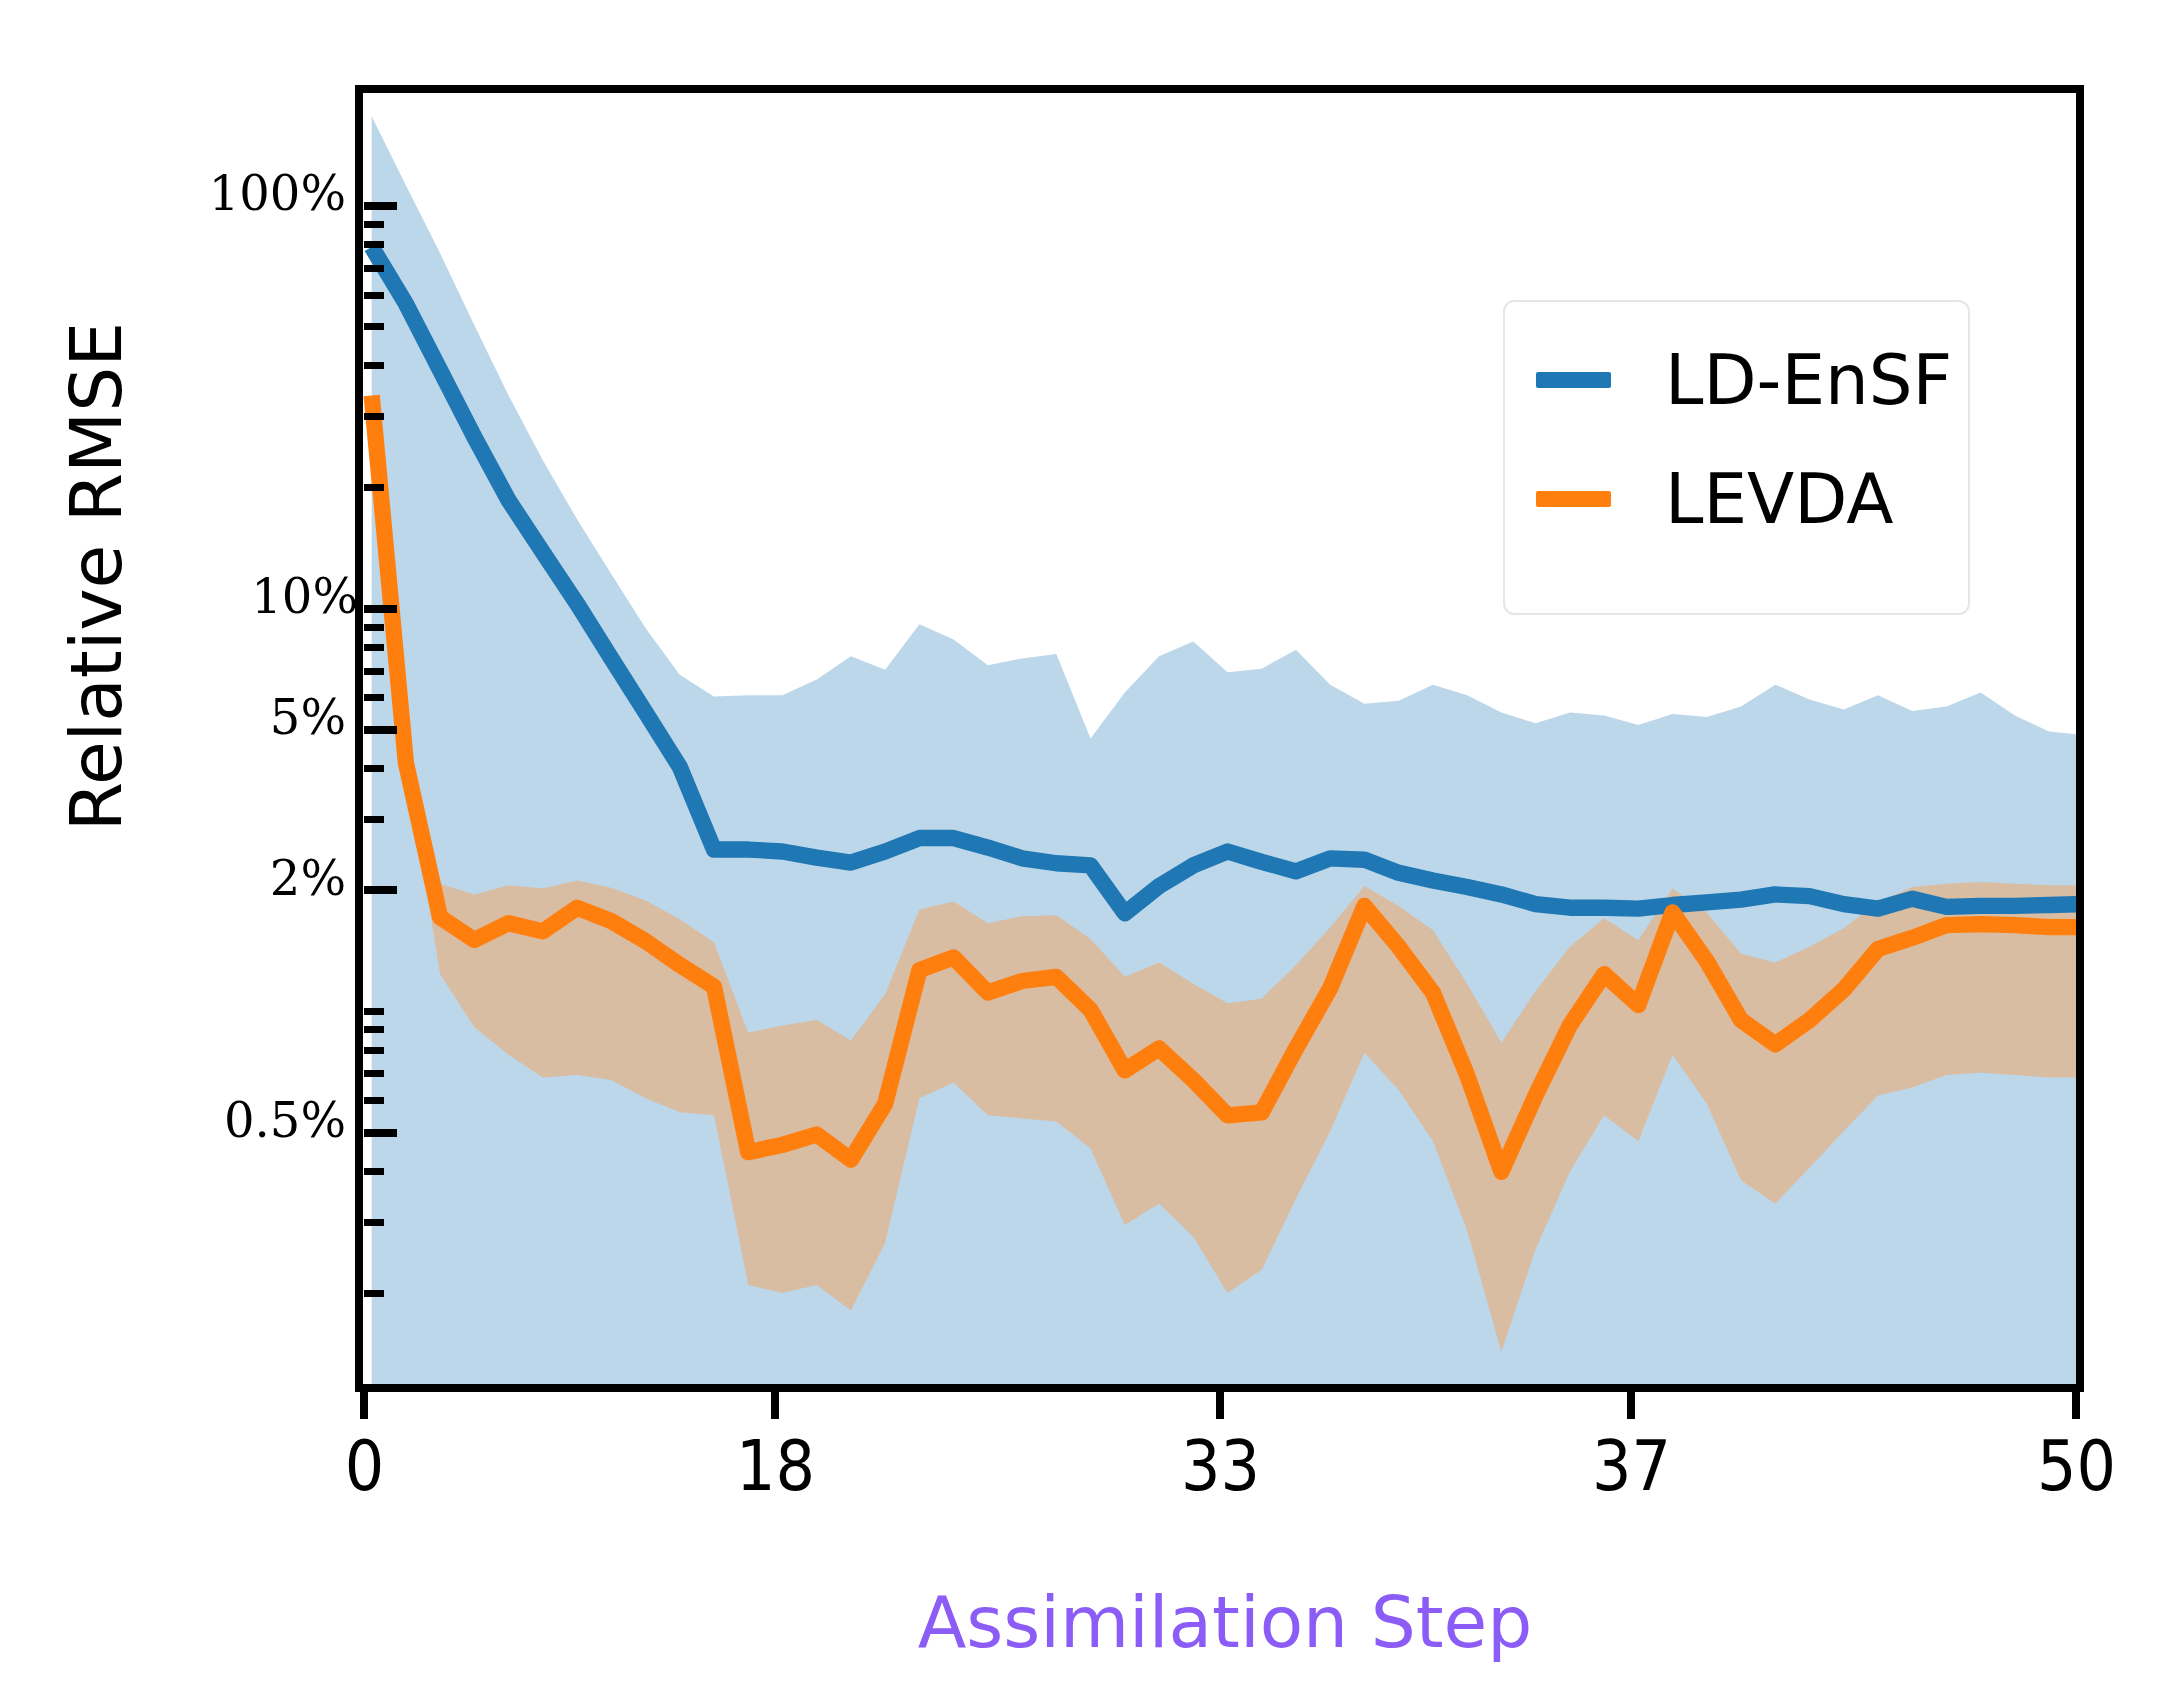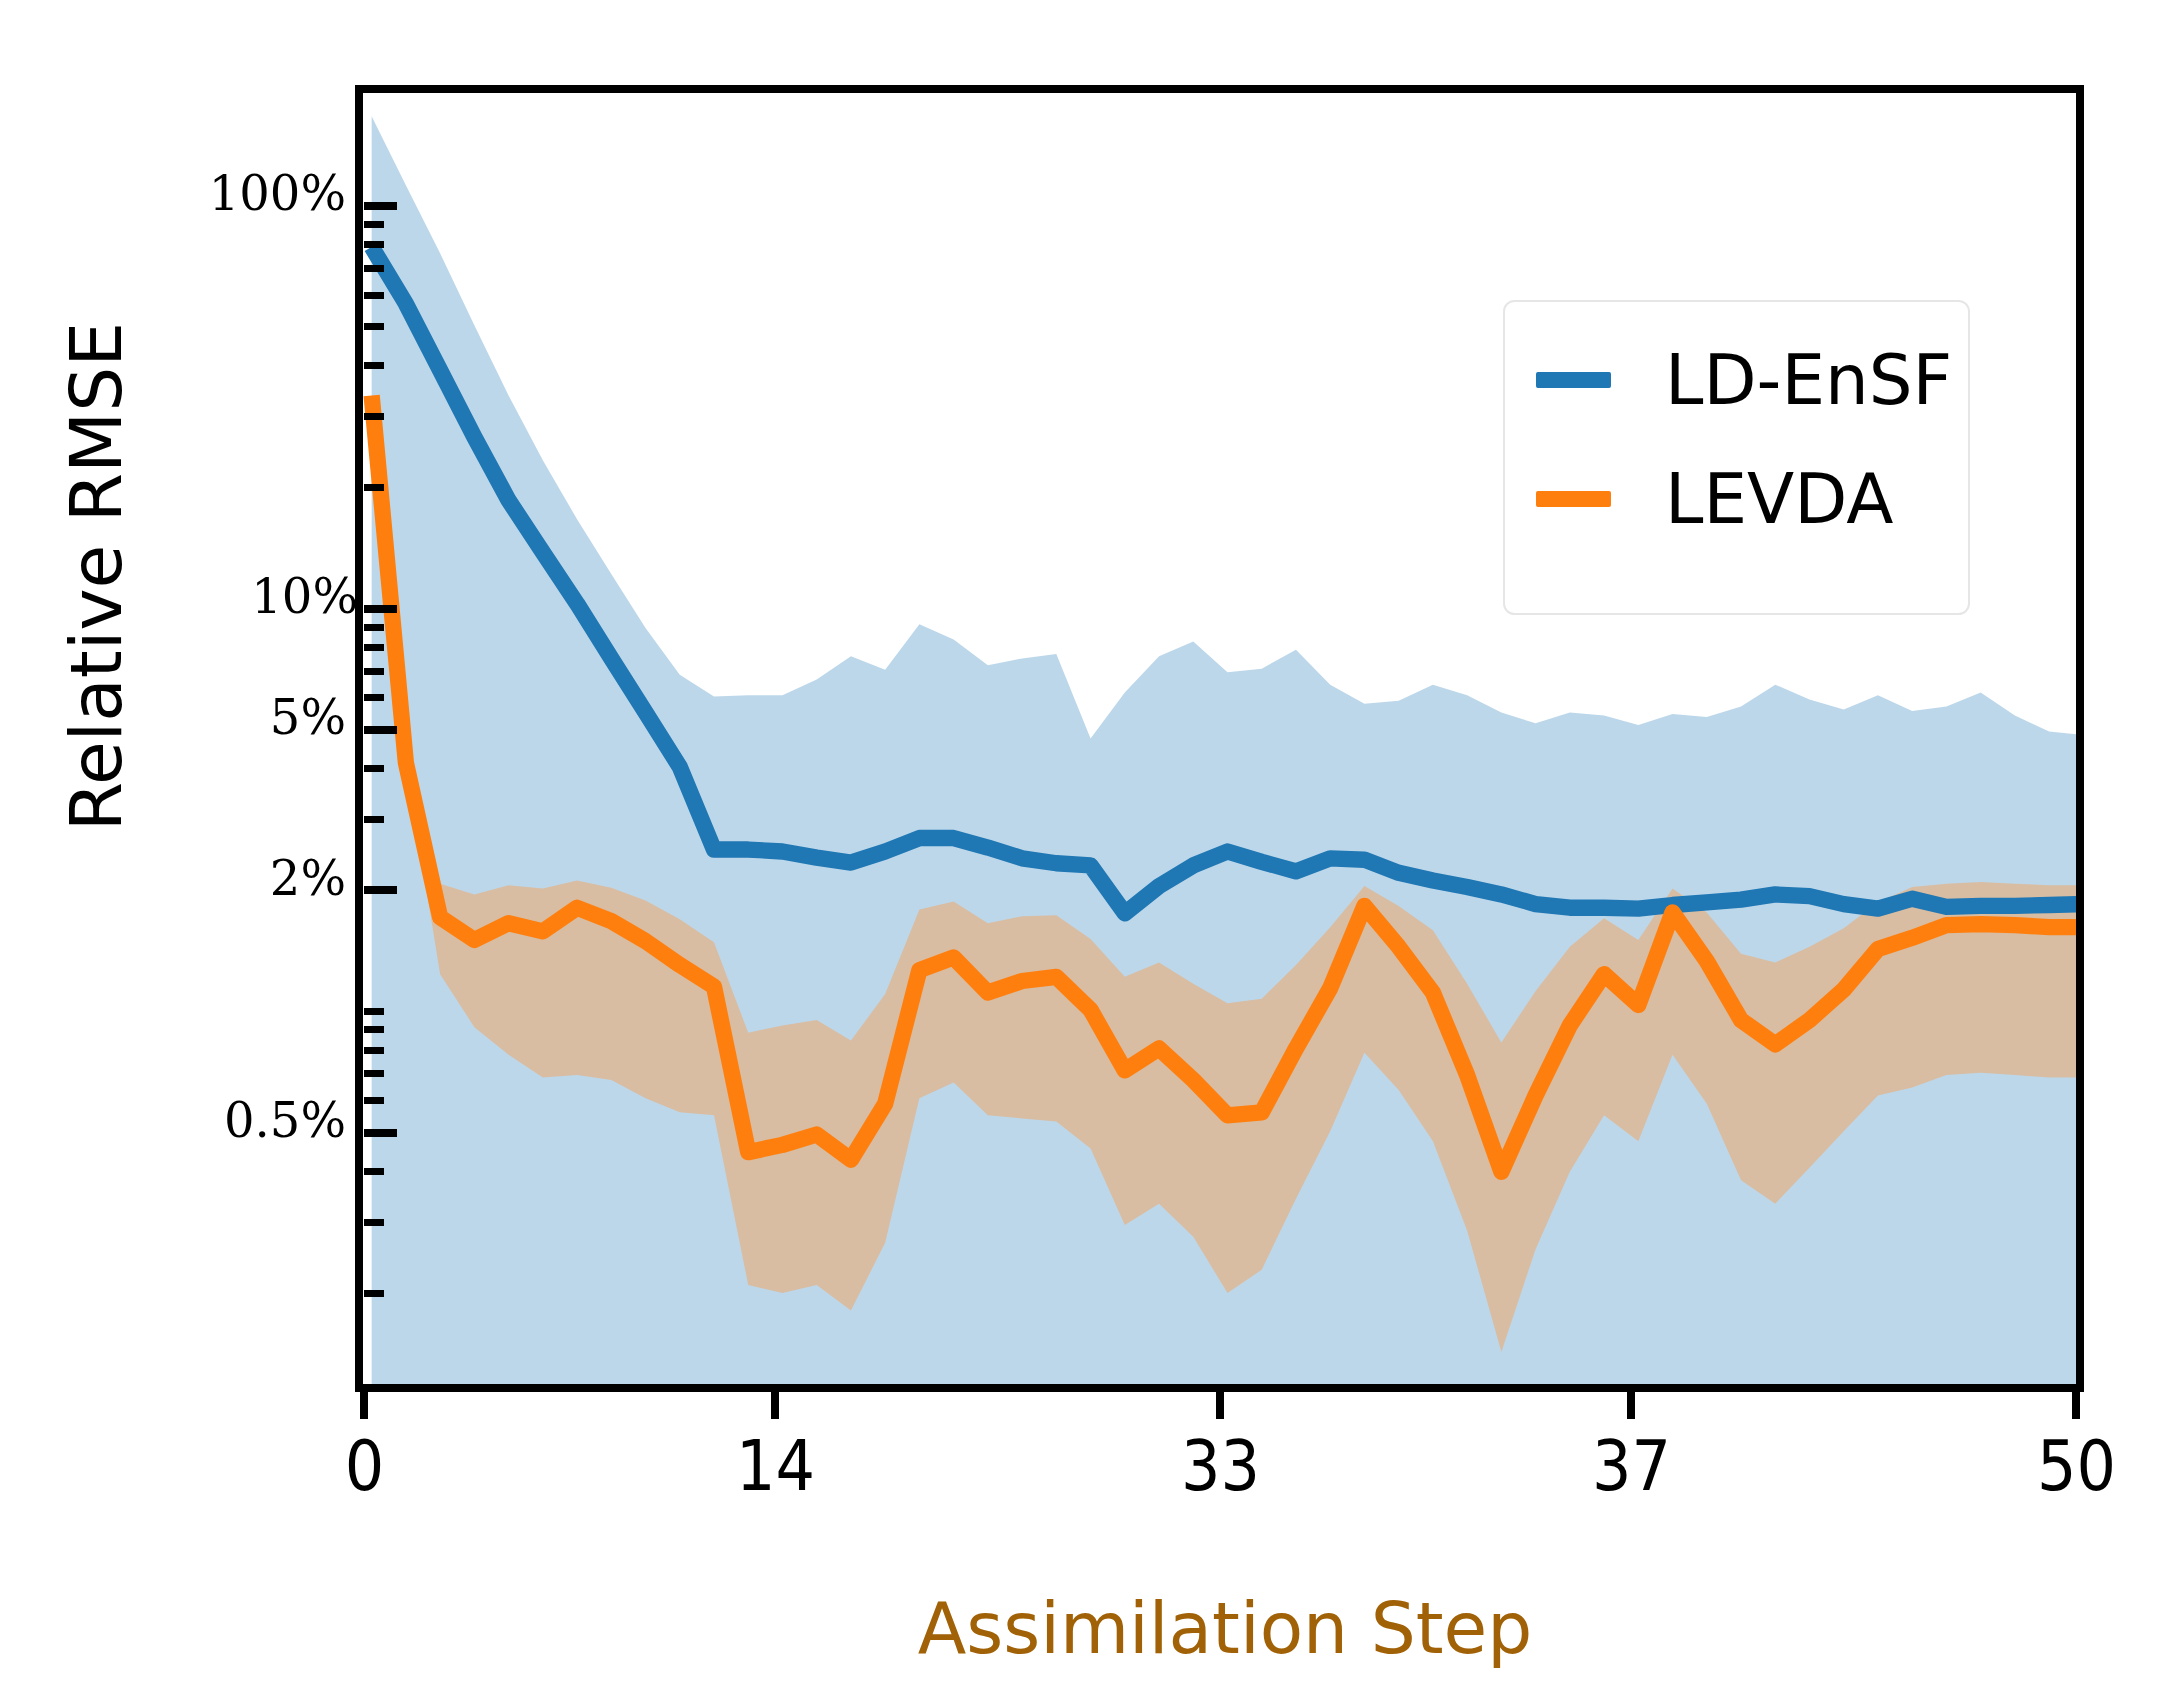--- a/index.html
+++ b/index.html
@@ -25,21 +25,21 @@
     transform-origin:center center;
     font-family:"DejaVu Sans",sans-serif;
     font-size:71px;line-height:77px;color:#000;
   }
 
   
   #xlabel{
     position:absolute;left:365px;top:1583px;width:1720px;
     text-align:center;
     font-family:"DejaVu Sans",sans-serif;
-    font-size:71px;line-height:79px;color:#a16207;margin-top:6px;
+    font-size:71px;line-height:79px;color:#8b5cf6;
   }
 
   
   #plotframe{
     position:absolute;
     left:355px;top:85px;
     width:1729px;height:1307px;
     border:8.6px solid #000;
     box-sizing:border-box;
     background:#fff;
@@ -152,21 +152,21 @@
     </div>
   <div id="xticks">
       <div class="xtick" style="left: 360px; top: 1386px;"></div>
       <div class="xtick" style="left: 771px; top: 1386px;"></div>
       <div class="xtick" style="left: 1216px; top: 1386px;"></div>
       <div class="xtick" style="left: 1627px; top: 1386px;"></div>
       <div class="xtick" style="left: 2072px; top: 1386px;"></div>
     </div>
   <div id="xtick-labels">
       <div class="xtick-label" style="left: 249px; width: 231px; top: 1426px;">0</div>
-      <div class="xtick-label" style="left: 660px; width: 231px; top: 1426px;">14</div>
+      <div class="xtick-label" style="left: 660px; width: 231px; top: 1426px;">18</div>
       <div class="xtick-label" style="left: 1105px; width: 231px; top: 1426px;">33</div>
       <div class="xtick-label" style="left: 1516px; width: 231px; top: 1426px;">37</div>
       <div class="xtick-label" style="left: 1961px; width: 231px; top: 1426px;">50</div>
     </div>
 
   <div id="legend">
     <div class="legend-row" style="top:25px">
       <div class="legend-swatch" style="background:#1f77b4"></div>
       <div class="legend-text">LD-EnSF</div>
     </div>

